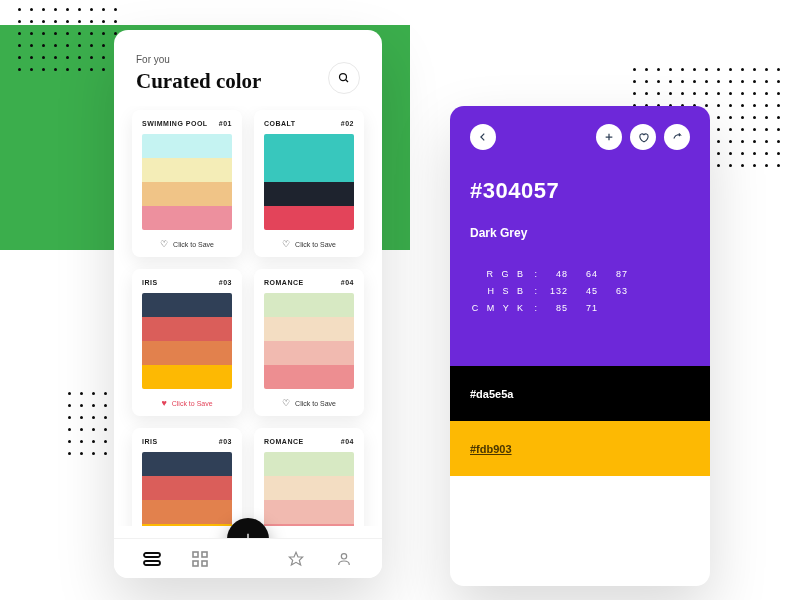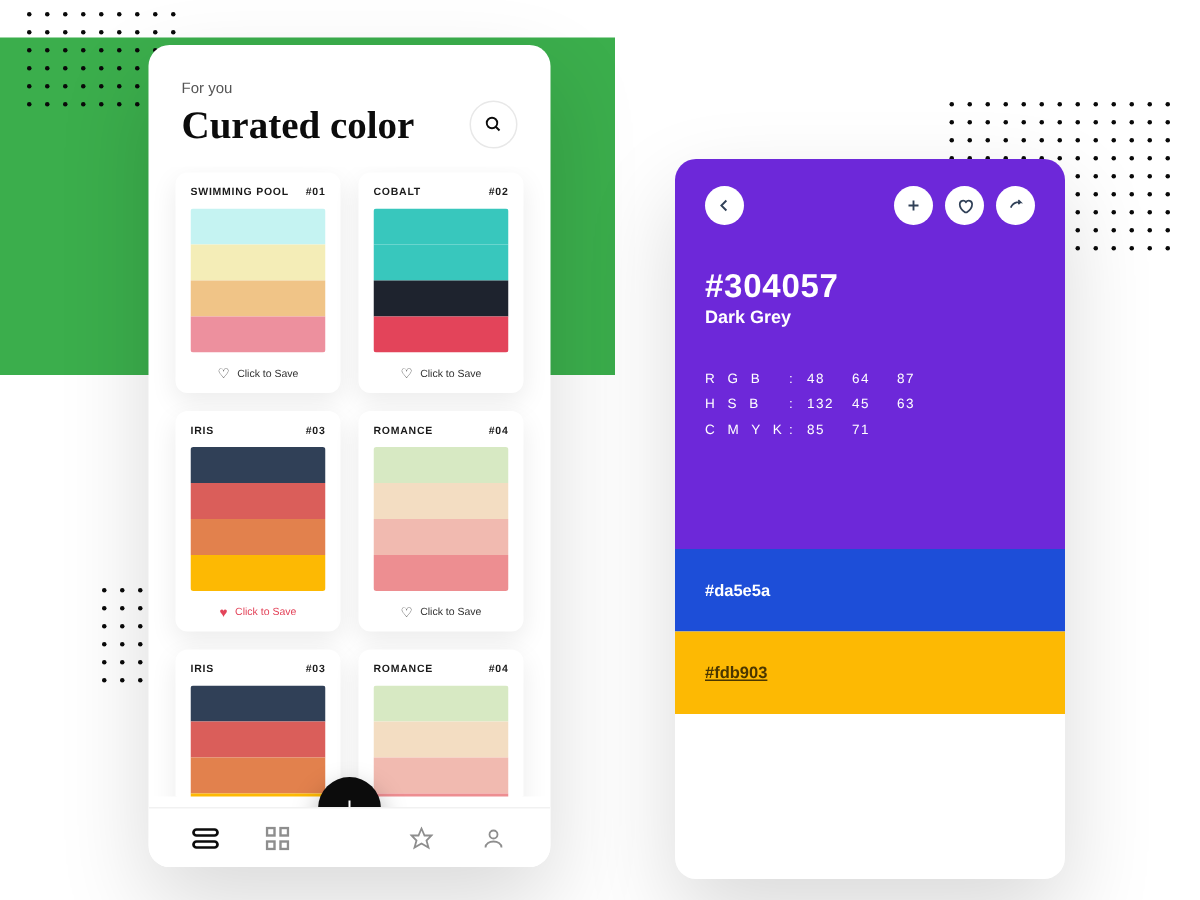--- a/index.html
+++ b/index.html
@@ -7,27 +7,27 @@
 
 .green-block { position: absolute; left: 0; top: 25px; width: 410px; height: 225px; background: #3bae4c; }
 
 .dots { position: absolute; display: grid; gap: 9px; }
 .dots span { width: 3px; height: 3px; background: #0a0a0a; border-radius: 50%; }
 .dots.d1 { left: 18px; top: 8px; grid-template-columns: repeat(9,3px); }
 .dots.d2 { right: 20px; top: 68px; grid-template-columns: repeat(13,3px); }
 .dots.d3 { left: 68px; top: 392px; grid-template-columns: repeat(9,3px); }
 
 .phone { position: absolute; background: #fff; border-radius: 14px; box-shadow: 0 25px 60px rgba(0,0,0,.15); overflow: hidden; }
-.phone-left { left: 99px; top: 30px; width: 268px; height: 548px; }
+.phone-left { left: 114px; top: 30px; width: 268px; height: 548px; }
 .phone-right { left: 450px; top: 106px; width: 260px; height: 480px; }
 
 
 .pl-head { padding: 24px 22px 12px; display: flex; justify-content: space-between; align-items: flex-end; }
 .pl-kicker { font-size: 10px; color: #555; margin-bottom: 4px; }
-.pl-title { font-family: Georgia, "Times New Roman", serif; font-weight: 700; font-size: 26px; color: #0c0c0c; }
+.pl-title { font-family: Georgia, "Times New Roman", serif; font-weight: 700; font-size: 21px; color: #0c0c0c; }
 .pl-search { width: 32px; height: 32px; border: 1px solid #e8e8e8; border-radius: 50%; display: flex; align-items: center; justify-content: center; cursor: pointer; }
 
 .pl-grid { padding: 4px 18px 0; display: grid; grid-template-columns: 1fr 1fr; gap: 12px; height: 420px; overflow: hidden; }
 .card { background: #fff; border-radius: 8px; box-shadow: 0 6px 18px rgba(0,0,0,.08); padding: 10px 10px 8px; }
 .card-top { display: flex; justify-content: space-between; font-size: 7px; letter-spacing: .5px; color: #1a1a1a; margin-bottom: 7px; font-weight: 600; }
 .swatches { display: flex; flex-direction: column; border-radius: 2px; overflow: hidden; }
 .swatches div { height: 24px; }
 .card-save { display: flex; align-items: center; justify-content: center; gap: 5px; font-size: 7px; color: #333; margin-top: 9px; cursor: pointer; }
 .card-save.active { color: #e3445a; }
 .heart { font-size: 9px; }
@@ -36,29 +36,29 @@
 .nav-ic { width: 18px; height: 18px; display: flex; align-items: center; justify-content: center; color: #8e8e8e; cursor: pointer; }
 .nav-ic.active { color: #0c0c0c; }
 .fab { position: absolute; left: 50%; bottom: 18px; transform: translateX(-50%); width: 42px; height: 42px; background: #0c0c0c; border-radius: 50%; display: flex; align-items: center; justify-content: center; color: #fff; font-size: 22px; cursor: pointer; box-shadow: 0 8px 18px rgba(0,0,0,.35); }
 
 
 .pr-top { background: #6d28d9; color: #fff; padding: 18px 20px 20px; height: 260px; }
 .pr-bar { display: flex; justify-content: space-between; align-items: center; margin-bottom: 28px; }
 .pr-circ { width: 26px; height: 26px; background: #fff; border-radius: 50%; display: flex; align-items: center; justify-content: center; color: #304057; cursor: pointer; }
 .pr-actions { display: flex; gap: 8px; }
 .pr-hex { font-size: 22px; font-weight: 700; letter-spacing: .5px; }
-.pr-name { font-size: 12px; margin-top: 0; font-weight: 600; }
-.pr-meta { margin-top: 26px; font-size: 9px; line-height: 1.9; letter-spacing: 1px; }
+.pr-name { font-size: 12px; margin-top: 22px; font-weight: 600; }
+.pr-meta { margin-top: 26px; font-size: 9px; line-height: 1.9; letter-spacing: 1px; text-align: right; }
 .pr-row { display: flex; }
 .pr-lab { width: 56px; letter-spacing: 3px; }
 .pr-colon { width: 12px; }
 .pr-vals span { display: inline-block; width: 30px; }
 
 .pr-strip { height: 55px; display: flex; align-items: center; padding-left: 20px; font-size: 11px; font-weight: 600; }
-.strip-1 { background: #1d4ed8; color: #fff; }
+.strip-1 { background: #000000; color: #fff; }
 .strip-2 { background: #e2814d; color: #fff; }
 .strip-3 { background: #fdb903; color: #4a3600; text-decoration: underline; }
 
 svg { display: block; }
 </style>
 </head>
 <body>
 
 <div class="green-block"></div>
 <div class="dots d1">

